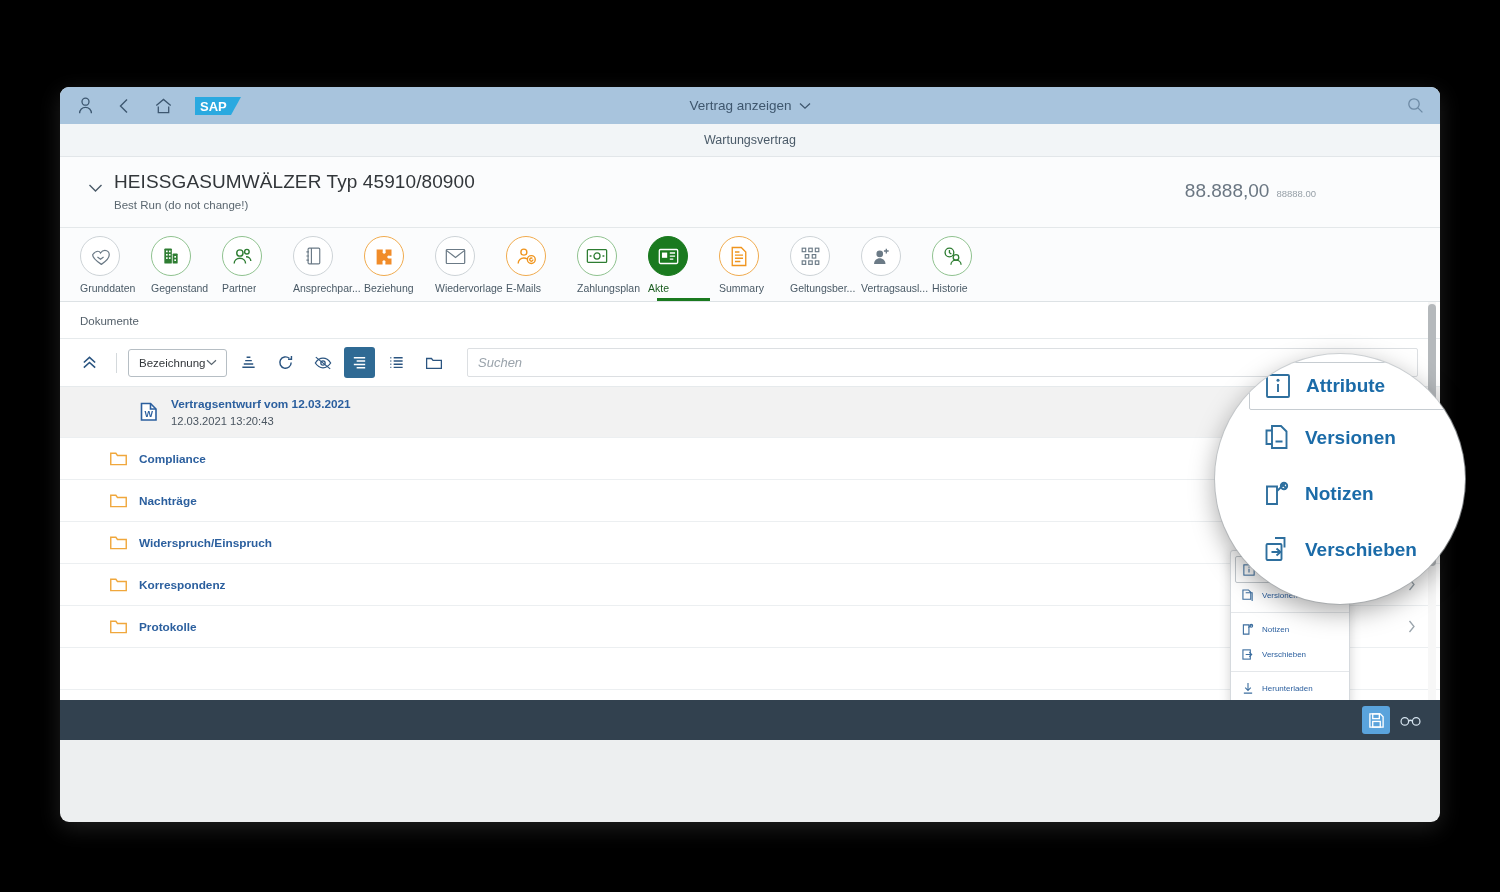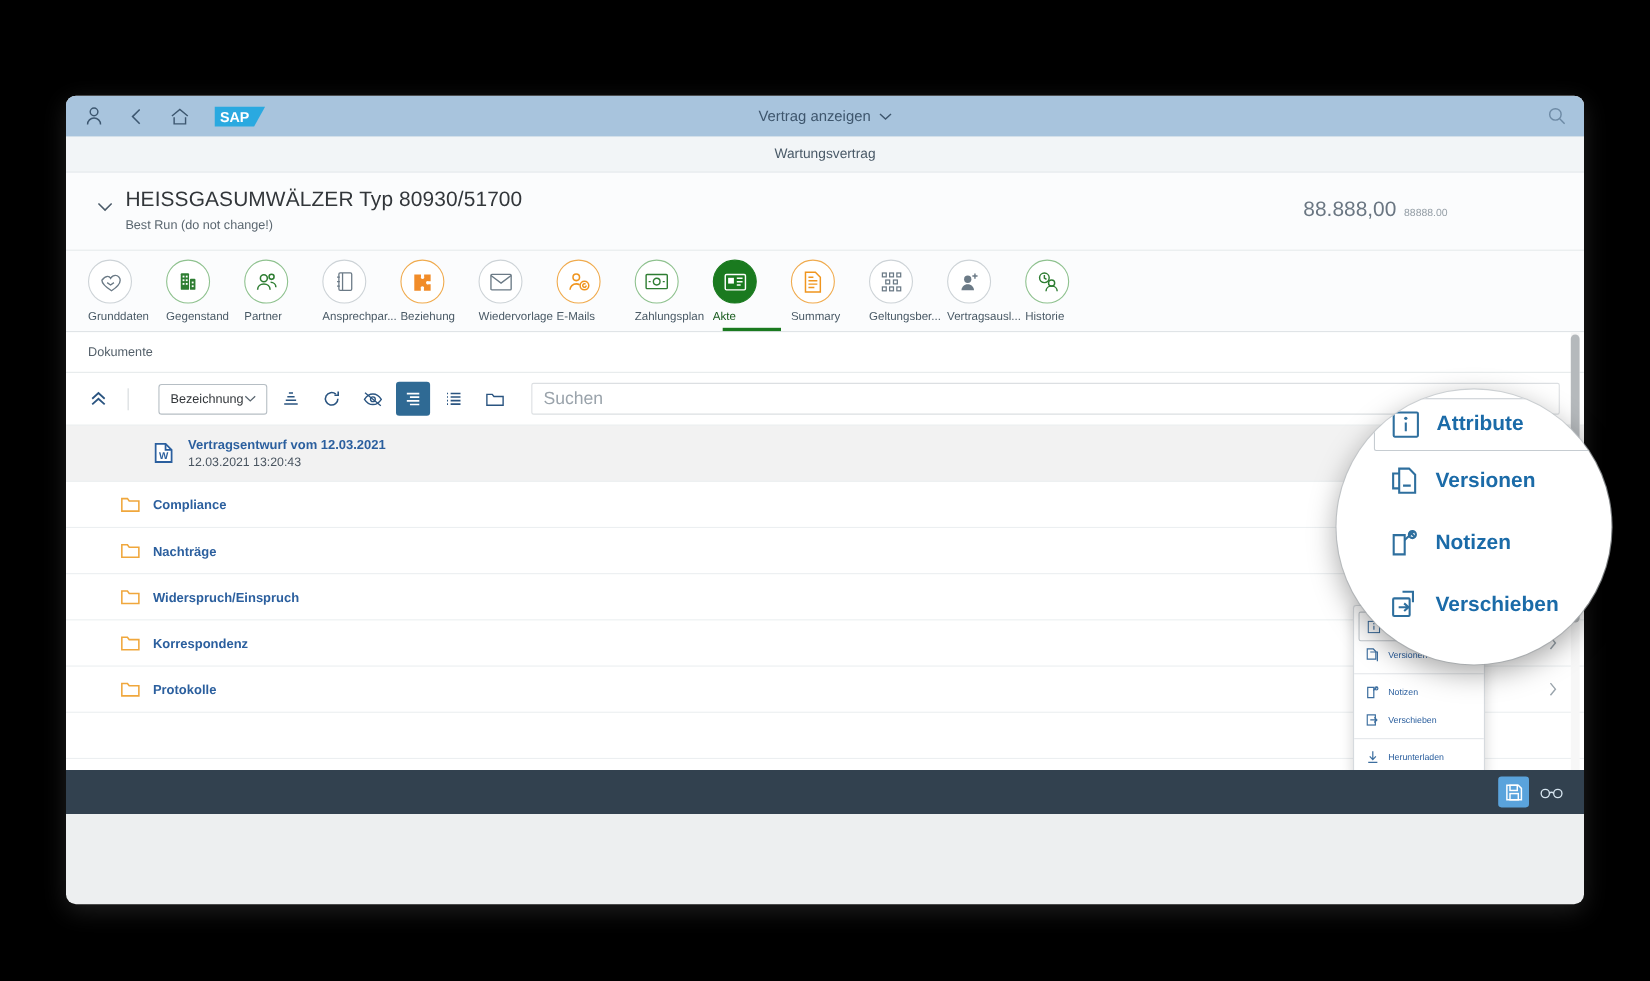--- a/index.html
+++ b/index.html
@@ -198,34 +198,34 @@
     height: 28px;
     min-width: 99px;
     border: 1px solid #b6bec4;
     border-radius: 3px;
     background: #fff;
     display: flex; align-items: center;
     padding: 0 8px 0 10px;
     font-size: 11.5px;
     color: #32363a;
     cursor: pointer;
-    margin-left: 16px;
   }
   .tb-search {
     flex: 1 1 auto;
     height: 29px;
     border: 1px solid #dcdfe2;
     border-radius: 2px;
     background: #fff;
     display: flex; align-items: center;
     padding: 0 10px;
     margin-left: 12px;
   }
   .tb-search span {
-    font-size: 16px;
+    font-size: 13px;
+    font-style: italic;
     color: #9aa3ab;
   }
 
   
   .tree { position: relative; }
   .trow {
     display: flex; align-items: center;
     height: 42px;
     border-bottom: 1px solid #eceff1;
     padding-left: 20px;
@@ -416,21 +416,21 @@
       <span>Wartungsvertrag</span>
     </div>
 
     <div class="objheader">
       <div class="collapse-chevron">
         <svg width="15" height="10" viewBox="0 0 15 10" fill="none" stroke="currentColor" stroke-width="1.4">
           <path d="M1.5 2 7.5 8l6-6"></path>
         </svg>
       </div>
       <div class="obj-texts">
-        <div class="obj-title">HEISSGASUMWÄLZER Typ 80930/51700</div>
+        <div class="obj-title">HEISSGASUMWÄLZER Typ 45910/80900</div>
         <div class="obj-sub">Best Run (do not change!)</div>
       </div>
       <div class="obj-amount">
         <span class="amount-main">88.888,00</span>
         <span class="amount-sub">88888.00</span>
       </div>
     </div>
 
     <div class="icontabbar">
 

